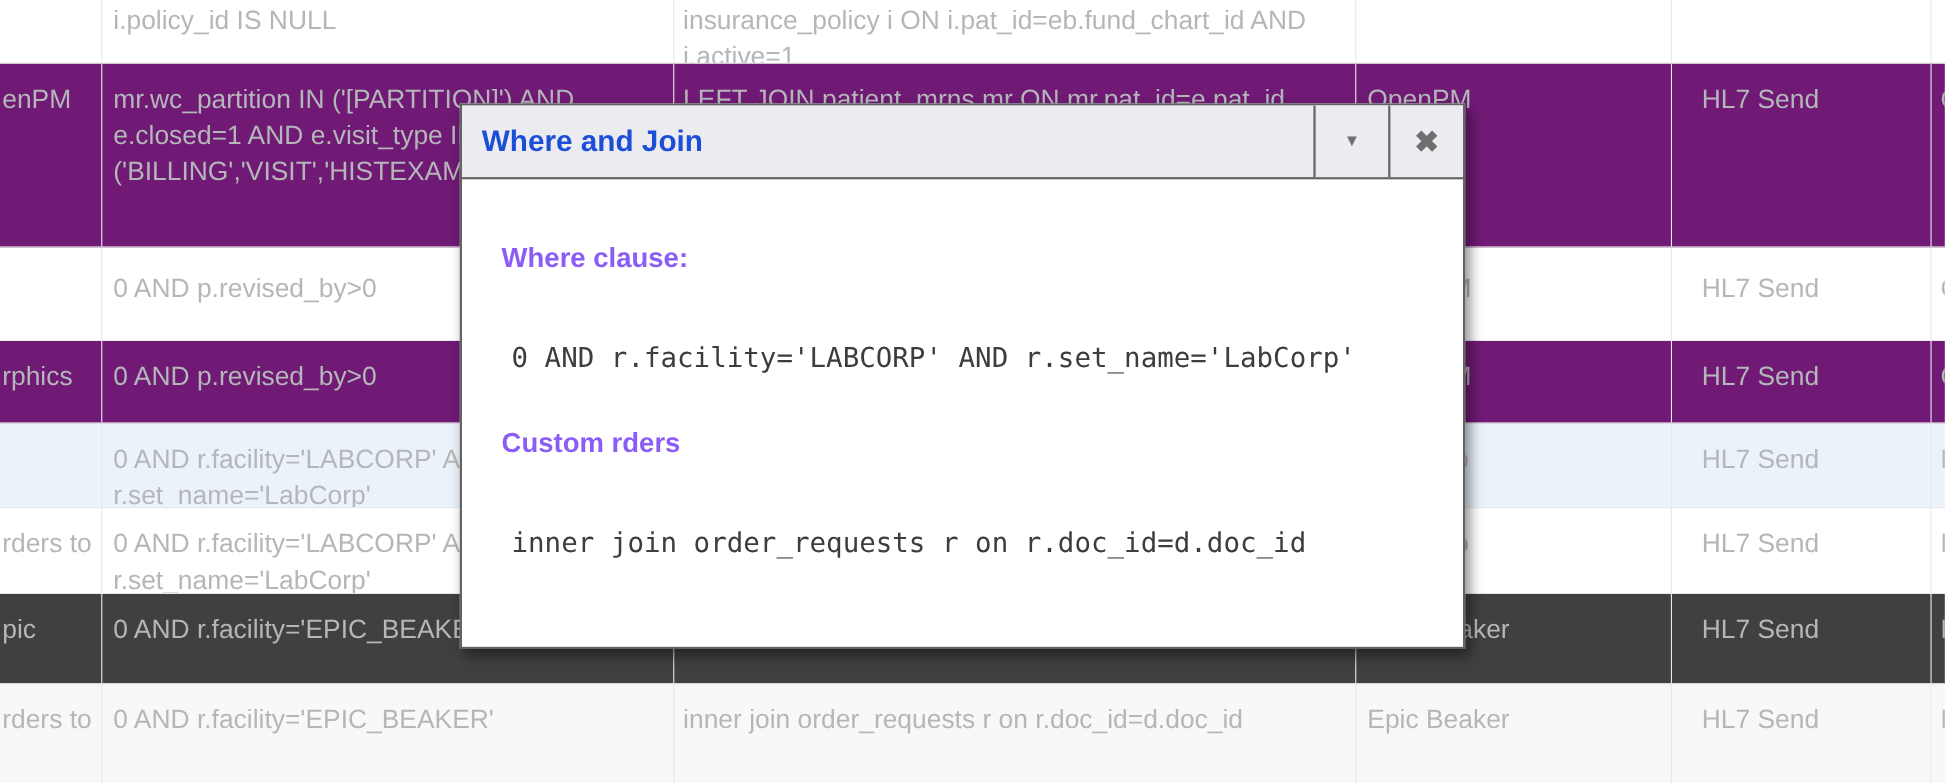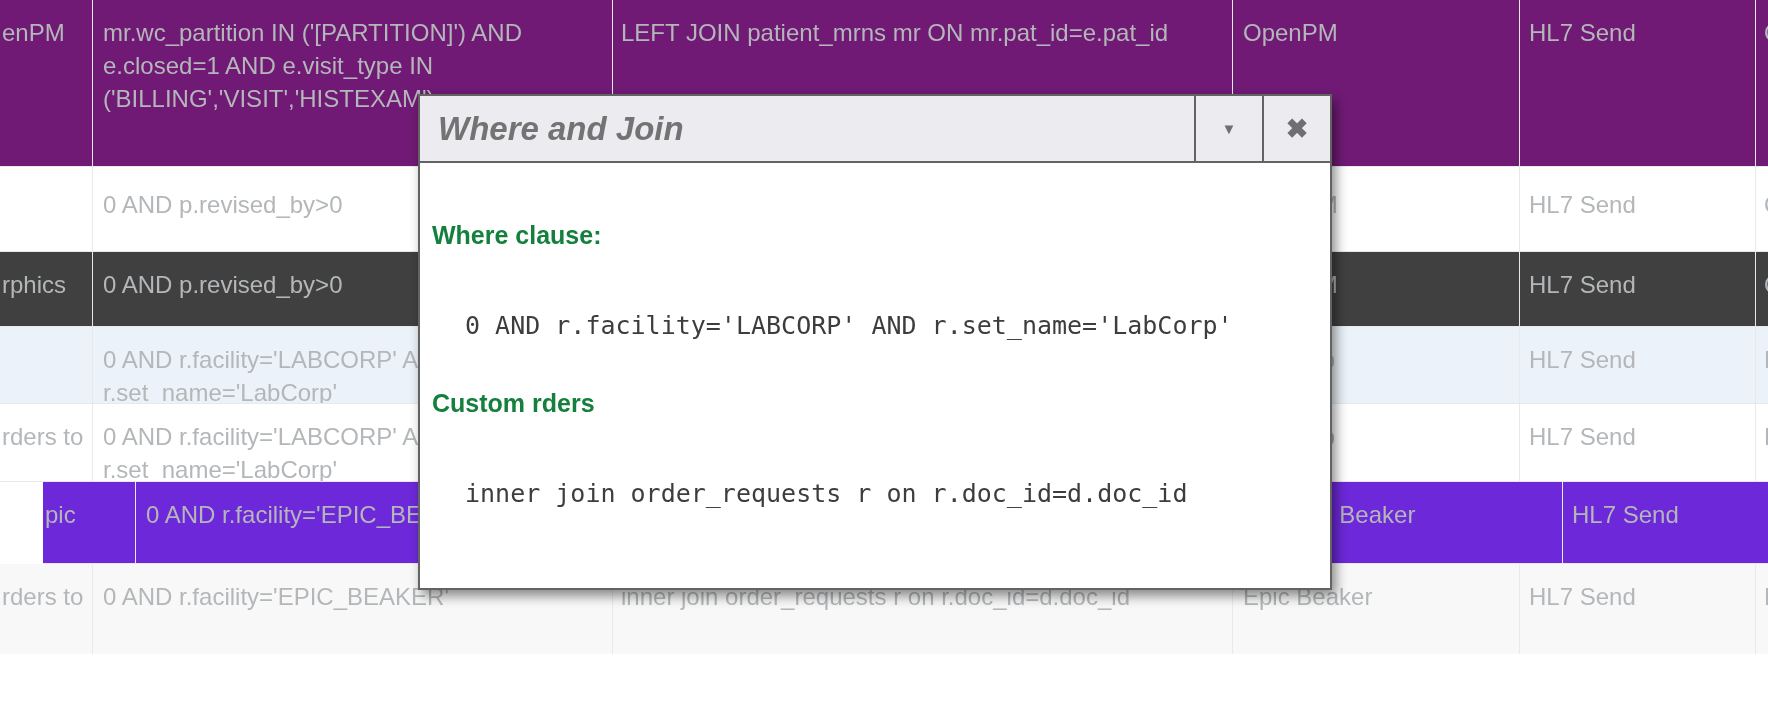--- a/index.html
+++ b/index.html
@@ -14,95 +14,103 @@
     display:grid;
     grid-template-columns:92px 520px 620px 287px 236px 13px;
     border-bottom:1px solid #e9e9e9;
     box-sizing:border-box;
     color:#b4b7b9;
     font-size:24px;line-height:33px;
   }
   .row-1{height:58px;}
   .row-2{height:167px;background:#701a75;}
   .row-3{height:85px;}
-  .row-4{height:75px;background:#404040;}
+  .row-4{height:75px;background:#701a75;}
   .row-5{height:77px;background:#ebf2f9;}
   .row-6{height:78px;}
-  .row-7{height:82px;background:#6d28d9;margin-left:43px;}
+  .row-7{height:82px;background:#404040;}
   .row-8{height:90px;background:#f8f8f8;border-bottom:none;}
   .cell{
     box-sizing:border-box;
     padding-top:16px;
     overflow:hidden;
     white-space:normal;
     word-wrap:break-word;
   }
   .row-1 .cell{padding-top:2px;}
   .row-3 .cell{padding-top:21px;}
   .cell + .cell{border-left:1px solid #e9e9e9;}
   .c-iface{padding-left:2px;white-space:nowrap;}
   .c-where{padding-left:10px;padding-right:12px;}
   .c-join{padding-left:8px;padding-right:12px;}
   .c-system{padding-left:10px;white-space:nowrap;}
-  .c-send{padding-left:9px;white-space:nowrap;}
+  .c-send{padding-left:27px;white-space:nowrap;}
   .c-extra{padding-left:8px;white-space:nowrap;}
 
   
   .modal{
     position:absolute;left:418px;top:94px;width:914px;height:496px;
     box-sizing:border-box;
     background:#ffffff;
     border:2px solid #636363;
     box-shadow:4px 6px 11px rgba(0,0,0,0.45);
     z-index:10;
   }
   .modal-header{
     height:65px;
     background:#ececf0;
     border-bottom:2px solid #636363;
     display:flex;align-items:stretch;
   }
   .modal-title{
     flex:1;
-    font-size:33px;font-weight:bold;color:#737373;
+    font-size:27px;font-weight:bold;color:#1d4ed8;
     line-height:65px;
     padding-left:18px;
-    white-space:nowrap;overflow:hidden;font-style:italic;
+    white-space:nowrap;overflow:hidden;
   }
   .hdr-btn{
     width:66px;
     border-left:2px solid #636363;
     display:flex;align-items:center;justify-content:center;
     cursor:pointer;
     background:#ececf0;
   }
   .btn-min .glyph{font-size:15px;color:#6f6f6f;}
   .btn-close .glyph{font-size:27px;color:#6f6f6f;font-weight:bold;}
   .modal-body{position:relative;height:427px;}
   .m-label{
-    position:absolute;left:12px;
-    font-size:25px;font-weight:bold;color:#15803d;
+    position:absolute;left:36px;
+    font-size:25px;font-weight:bold;color:#8b5cf6;
     white-space:nowrap;
   }
   .m-code{
     position:absolute;left:45px;
     font-family:"DejaVu Sans Mono", monospace;
     font-size:25px;color:#3d3d3d;
     white-space:nowrap;
   }
   .lbl-where{top:58px;}
   .code-where{top:148px;}
   .lbl-join{top:226px;}
   .code-join{top:316px;}
 </style>
 </head>
 <body>
 
 <div class="table">
 
+  <div class="row row-1">
+    <div class="cell c-iface"></div>
+    <div class="cell c-where">i.policy_id IS NULL</div>
+    <div class="cell c-join">insurance_policy i ON i.pat_id=eb.fund_chart_id AND i.active=1</div>
+    <div class="cell c-system"></div>
+    <div class="cell c-send"></div>
+    <div class="cell c-extra"></div>
+  </div>
 
   <div class="row row-2">
     <div class="cell c-iface">enPM</div>
     <div class="cell c-where">mr.wc_partition IN ('[PARTITION]') AND e.closed=1 AND e.visit_type IN ('BILLING','VISIT','HISTEXAM')</div>
     <div class="cell c-join">LEFT JOIN patient_mrns mr ON mr.pat_id=e.pat_id</div>
     <div class="cell c-system">OpenPM</div>
     <div class="cell c-send">HL7 Send</div>
     <div class="cell c-extra">OpenPM</div>
   </div>
 

